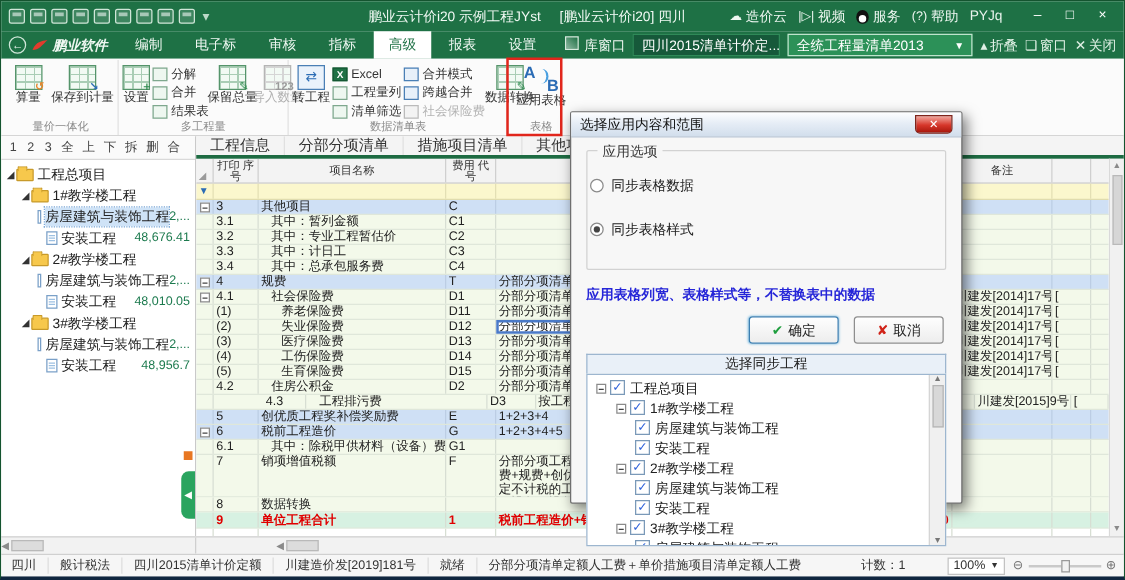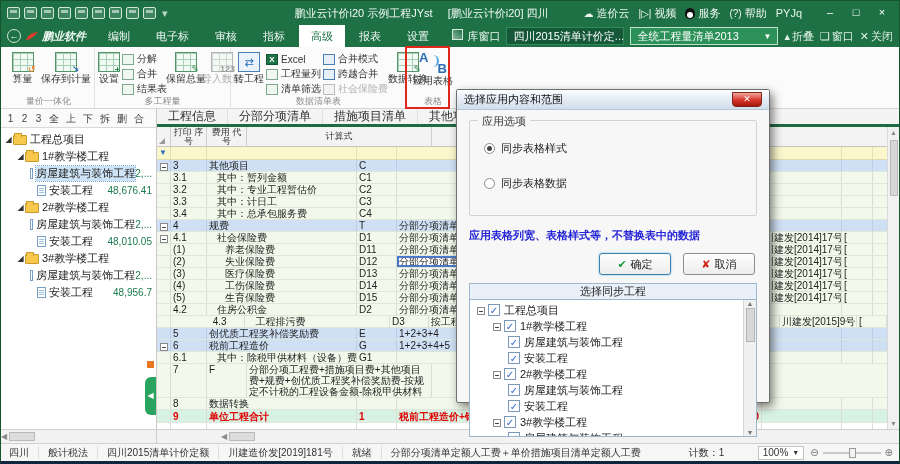--- a/index.html
+++ b/index.html
@@ -122,21 +122,21 @@
 .st-right{margin-left:auto;display:flex;align-items:center;gap:6px}
 .zoombox{border:1px solid #c2c2c2;background:#fff;height:14px;line-height:13px;padding:0 4px;display:flex;gap:4px;align-items:center}
 .slider{display:flex;align-items:center;gap:4px;color:#777}
 .sl-track{width:58px;height:2px;background:#c9c9c9;position:relative}
 .sl-thumb{position:absolute;left:26px;top:-4px;width:7px;height:10px;background:#f2f2f2;border:1px solid #9a9a9a}
 
 
 .dialog{position:absolute;left:455px;top:88px;width:314px;height:314px;background:#f7f7f7;border:1px solid #6f6f6f;border-radius:2px;box-shadow:3px 4px 10px rgba(0,0,0,.5);z-index:50;font-size:11px}
 .dlg-title{height:20px;background:linear-gradient(#fdfeff,#e6edf6 45%,#d2deec);border-bottom:1px solid #b9c6d6;display:flex;align-items:center;padding:0 7px;color:#111}
 .dlg-close{margin-left:auto;width:30px;height:15px;background:linear-gradient(#f2a79e,#d6362a 55%,#a8170c);border:1px solid #7e241b;border-radius:0 0 4px 4px;color:#fff;font-size:9px;line-height:13px;text-align:center;font-weight:bold}
-.groupbox{margin:10px 12px 4px 12px;border:1px solid #d2d2d2;border-radius:2px;position:relative;height:96px;padding:14px 10px 0 12px}
+.groupbox{margin:10px 12px 4px 12px;border:1px solid #d2d2d2;border-radius:2px;position:relative;height:96px;padding:14px 10px 0 0}
 .gb-label{position:absolute;top:-7px;left:8px;background:#f7f7f7;padding:0 4px;color:#333}
 .radio-row{display:flex;align-items:center;gap:6px;margin:6px 0 20px 2px}
 .radio{width:11px;height:11px;border:1px solid #8a8a8a;border-radius:50%;background:#fff;position:relative}
 .radio.on::after{content:"";position:absolute;left:2px;top:2px;width:5px;height:5px;border-radius:50%;background:#444}
 .hint{color:#2626d8;font-weight:bold;margin:12px 12px 0 12px;font-size:11px}
 .dlg-btns{display:flex;justify-content:flex-end;gap:12px;margin:10px 14px 8px 0}
 .dbtn{width:72px;height:22px;background:linear-gradient(#fefefe,#ededed);border:1px solid #8e8e8e;border-radius:3px;display:flex;align-items:center;justify-content:center;gap:4px;font-size:11px}
 .dbtn.ok{border-color:#3c7fb1;box-shadow:0 0 2px #69b4e0}
 .dbtn .ok-g{color:#1f9e3e;font-weight:bold}
 .dbtn .ca-r{color:#d02318;font-weight:bold}
@@ -434,20 +434,21 @@
         <span class="mtab">措施项目清单</span>
         <span class="mtab">其他项目清单</span>
         <span class="mtab">材料表</span>
         <span class="mtab">主要材料表</span>
       </div>
       <div class="tblwrap">
         <div class="tbl">
           <div class="thead" id="thead">
               <div class="th sel-h" style="width: 14px;"></div>
               <div class="th" style="width: 36px;">打印 序号</div>
+              <div class="th" style="width: 150px;">项目名称</div>
               <div class="th" style="width: 40px;">费用 代号</div>
               <div class="th" style="width: 185px;">计算式</div>
               <div class="th" style="width: 88px;">金额(元)</div>
               <div class="th" style="width: 92px;">金额(元)</div>
               <div class="th" style="width: 80px;">备注</div>
               <div class="th" style="width: 31px;"></div>
             </div>
           <div class="frow" id="frow">
               <div class="td" style="width: 14px;"><span class="funnel">▼</span></div>
               <div class="td" style="width: 36px;"></div>
@@ -711,20 +712,21 @@
                 </div>
                 <div class="td" style="width: 92px;">
                   <span class="num"></span>
                 </div>
                 <div class="td" style="width: 80px;"></div>
                 <div class="td" style="width: 31px;"></div>
               </div>
               <div class="trow tall">
                 <div class="td" style="width: 14px;"></div>
                 <div class="td" style="width: 36px;">7</div>
+                <div class="td" style="width: 150px; padding-left: 2px;">销项增值税额</div>
                 <div class="td" style="width: 40px;">F</div>
                 <div class="td td-formula" style="width: 185px;">分部分项工程费+措施项目费+其他项目费+规费+创优质工程奖补偿奖励费-按规定不计税的工程设备金额-除税甲供材料（设备）设备费</div>
                 <div class="td" style="width: 88px;">
                   <span class="num"></span>
                 </div>
                 <div class="td" style="width: 92px;">
                   <span class="num"></span>
                 </div>
                 <div class="td" style="width: 80px;"></div>
                 <div class="td" style="width: 31px;"></div>
@@ -820,26 +822,26 @@
   </div>
 
   <div class="dialog">
     <div class="dlg-title">
       <span>选择应用内容和范围</span>
       <span class="dlg-close">✕</span>
     </div>
     <div class="groupbox">
       <span class="gb-label">应用选项</span>
       <div class="radio-row">
+        <span class="radio"></span>
+        <span>同步表格数据</span>
+      </div>
+      <div class="radio-row">
         <span class="radio on"></span>
         <span>同步表格样式</span>
-      </div>
-      <div class="radio-row">
-        <span class="radio"></span>
-        <span>同步表格数据</span>
       </div>
     </div>
     <div class="hint">应用表格列宽、表格样式等，不替换表中的数据</div>
     <div class="dlg-btns">
       <span class="dbtn ok">
           <span class="ok-g">✔</span>
           <span>确定</span>
         </span>
       <span class="dbtn">
           <span class="ca-r">✘</span>

